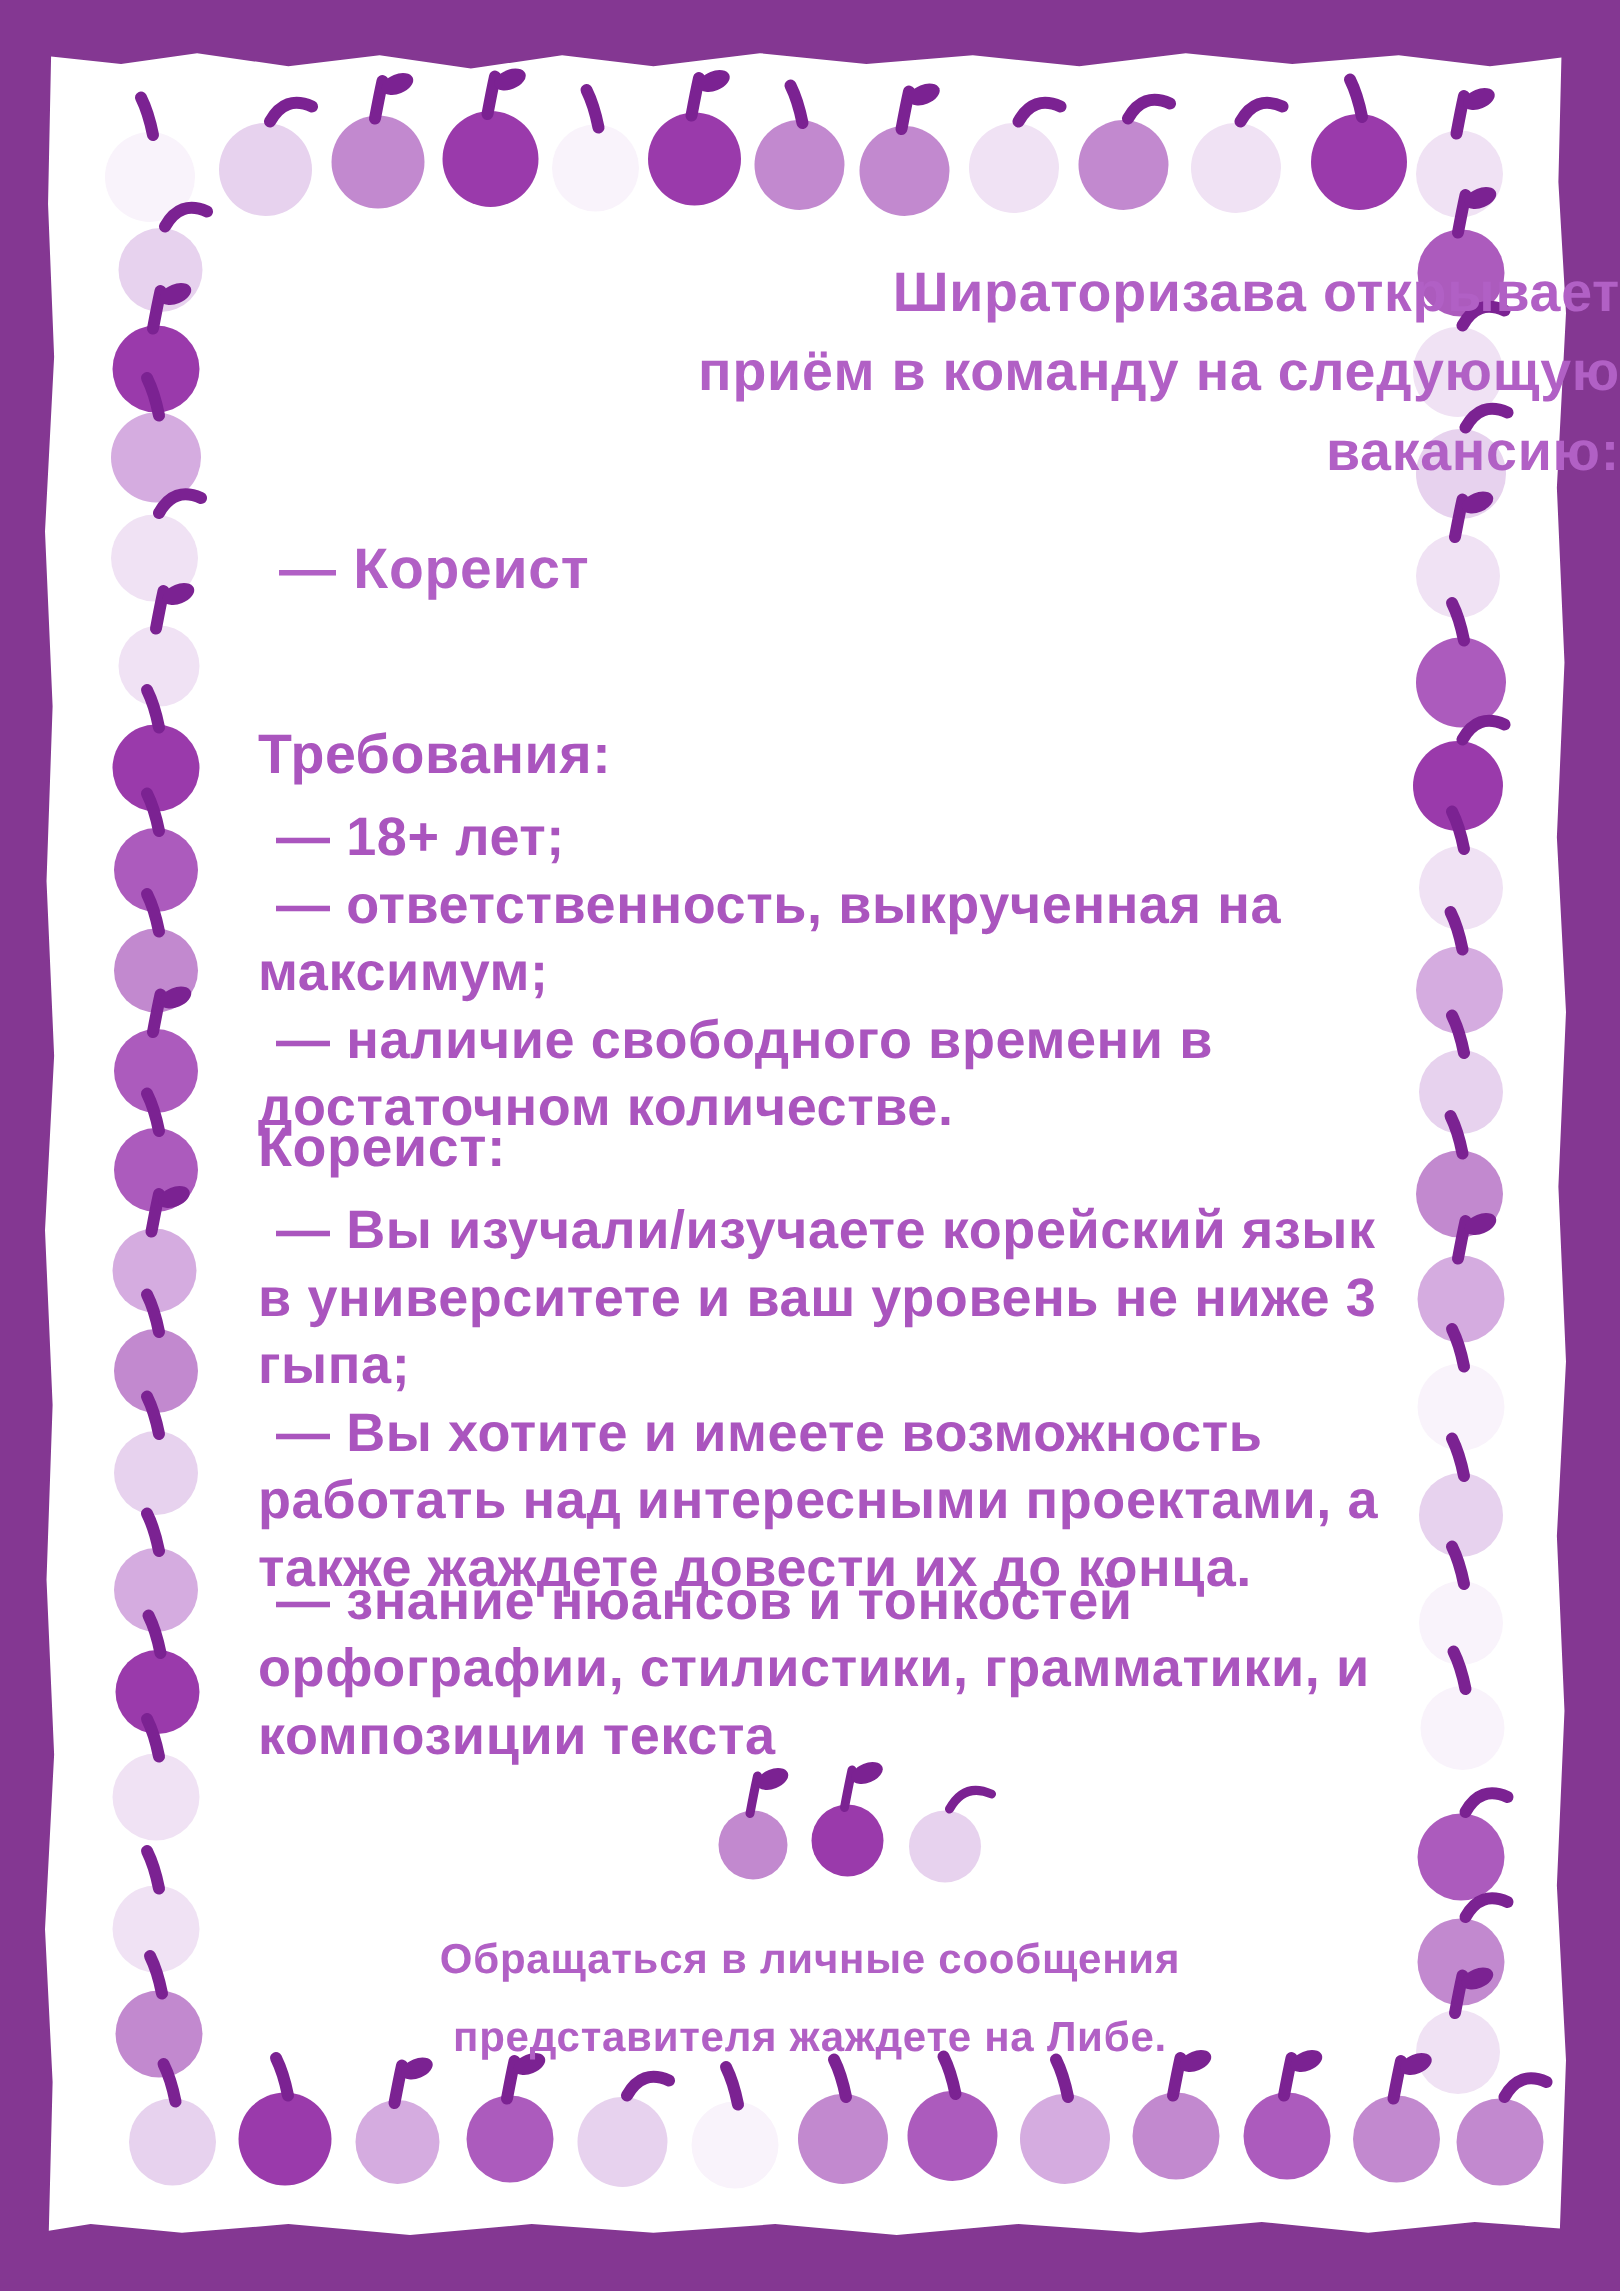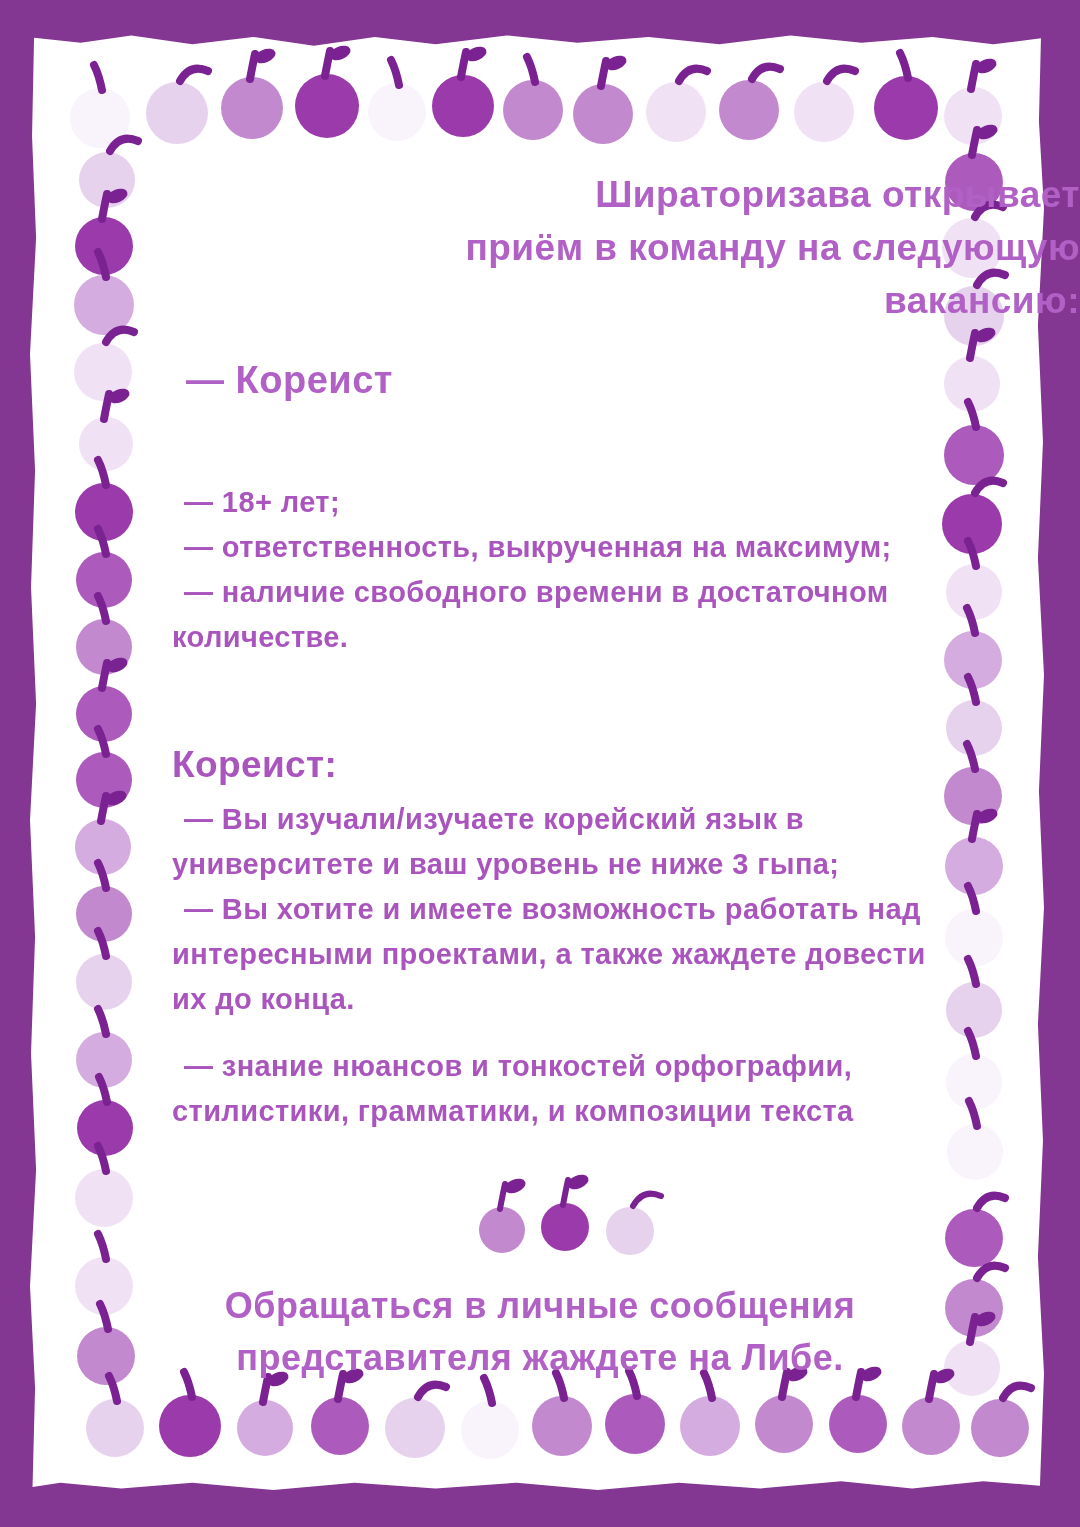--- a/index.html
+++ b/index.html
@@ -32,27 +32,27 @@
   .vacancies{
     position:absolute;left:186px;top:356px;
     color:var(--title-text,#b160c5);font-size:38px;font-weight:bold;
     line-height:49px;letter-spacing:.5px;
   }
   .sec{
     position:absolute;left:172px;width:762px;
     color:var(--body-text,#aa55be);font-weight:bold;letter-spacing:.4px;
   }
   .sec .sec-heading{font-size:37px;line-height:46px;margin:0 0 9px 0;}
-  .sec p{font-size:29px;line-height:45px;margin:0;text-indent:12px;}
+  .sec p{font-size:36px;line-height:45px;margin:0;text-indent:12px;}
   .sec-1{top:480px;}
   .sec-2{top:742px;}
   .sec-3{top:1044px;}
   .footer{
     position:absolute;left:0;right:0;top:1280px;text-align:center;
-    color:var(--title-text,#b160c5);font-size:36px;font-weight:bold;
+    color:var(--title-text,#b160c5);font-size:28px;font-weight:bold;
     line-height:52px;letter-spacing:.5px;
   }
 </style>
 </head>
 <body style="--frame: #843792; --paper: #ffffff; --title-text: #b160c5; --body-text: #aa55be; --stem: #7b2292;">
 
 <div class="frame"></div>
 <div class="paper"></div>
 <div id="apple-layer">
     <svg class="apple" style="left:62px;top:60px" width="100" height="90" xmlns="http://www.w3.org/2000/svg">
@@ -341,20 +341,21 @@
   <div>Шираторизава открывает</div>
   <div>приём в команду на следующую</div>
   <div>вакансию:</div>
 </div>
 
 <div class="vacancies">
   <div>— Кореист</div>
 </div>
 
 <div class="sec sec-1">
+  <div class="sec-heading">Требования:</div>
   <p>— 18+ лет;</p>
   <p>— ответственность, выкрученная на максимум;</p>
   <p>— наличие свободного времени в достаточном количестве.</p>
 </div>
 
 <div class="sec sec-2">
   <div class="sec-heading">Кореист:</div>
   <p>— Вы изучали/изучаете корейский язык в университете и ваш уровень не ниже 3 гыпа;</p>
   <p>— Вы хотите и имеете возможность работать над интересными проектами, а также жаждете довести их до конца.</p>
 </div>

